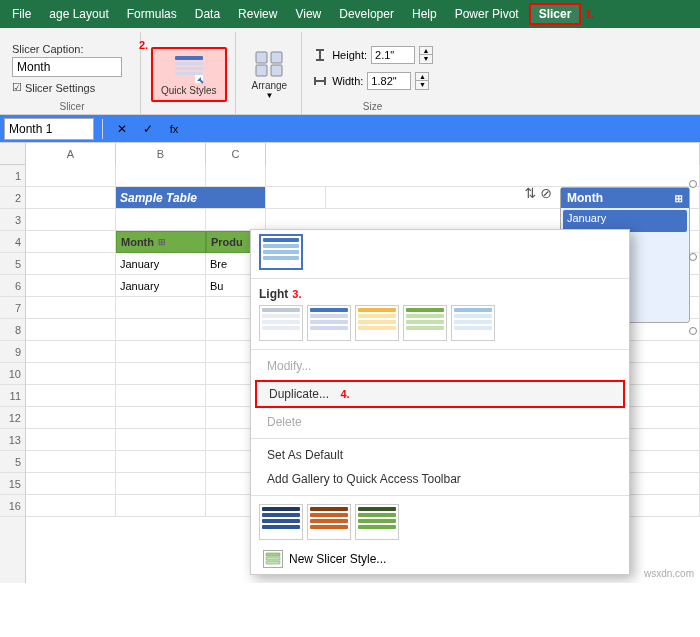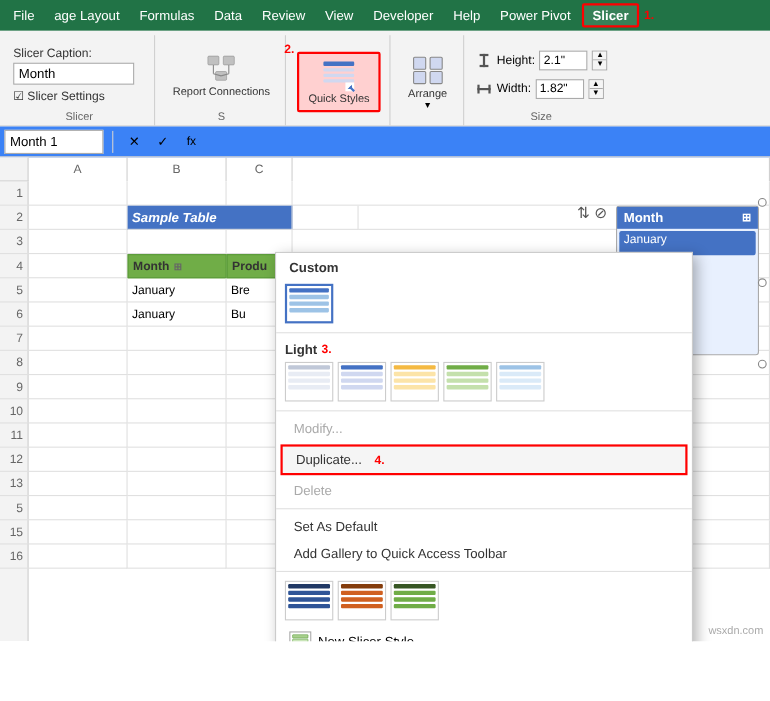--- a/index.html
+++ b/index.html
@@ -412,40 +412,20 @@
           <input class="slicer-caption-input" value="Month" style="">
           <div class="slicer-settings-btn">
             <span style="font-size:11px;">☑</span>
             <span>Slicer Settings</span>
           </div>
         </div>
       </div>
       <div class="ribbon-group-label">Slicer</div>
     </div>
 
-    <div class="ribbon-group">
-      <div class="ribbon-group-content">
-        <div class="ribbon-btn">
-          <div class="ribbon-btn-icon">
-            <svg width="30" height="30" viewBox="0 0 30 30">
-              <rect x="3" y="4" width="10" height="8" rx="1" fill="#c0c0c0" stroke="#888" stroke-width="0.5"></rect>
-              <rect x="17" y="4" width="10" height="8" rx="1" fill="#c0c0c0" stroke="#888" stroke-width="0.5"></rect>
-              <rect x="10" y="18" width="10" height="8" rx="1" fill="#c0c0c0" stroke="#888" stroke-width="0.5"></rect>
-              <line x1="8" y1="12" x2="8" y2="20" stroke="#888" stroke-width="1"></line>
-              <line x1="22" y1="12" x2="22" y2="20" stroke="#888" stroke-width="1"></line>
-              <line x1="8" y1="20" x2="15" y2="22" stroke="#888" stroke-width="1"></line>
-              <line x1="22" y1="20" x2="15" y2="22" stroke="#888" stroke-width="1"></line>
-            </svg>
-          </div>
-          <span class="ribbon-btn-label">Report
-Connections</span>
-        </div>
-      </div>
-      <div class="ribbon-group-label">S</div>
-    </div>
 
     <div class="ribbon-group" style="position:relative;">
       <div class="ribbon-group-content">
         <div class="quick-styles-btn ribbon-btn highlighted" style="position:relative;">
           <div class="ribbon-btn-icon">
             <svg width="32" height="32" viewBox="0 0 32 32">
               <rect x="2" y="3" width="28" height="4" rx="1" fill="#4472c4"></rect>
               <rect x="2" y="9" width="28" height="3" rx="1" fill="#d0d8f0"></rect>
               <rect x="2" y="14" width="28" height="3" rx="1" fill="#d0d8f0"></rect>
               <rect x="2" y="19" width="28" height="3" rx="1" fill="#d0d8f0"></rect>
@@ -687,21 +667,20 @@
         <div style="position:absolute;top:20px;right:148px;display:flex;gap:4px;">
           <span style="font-size:14px;color:#555;cursor:pointer;">⇅</span>
           <span style="font-size:14px;color:#555;cursor:pointer;">⊘</span>
         </div>
       </div>
     </div>
   </div>
 
   <div class="dropdown-overlay">
 
-    <div class="dropdown-section-label">Custom</div>
     <div class="style-grid">
       <div class="style-item selected">
         <div class="style-line header"></div>
         <div class="style-line blue"></div>
         <div class="style-line blue"></div>
         <div class="style-line blue"></div>
       </div>
     </div>
 
     <div class="menu-separator"></div>

